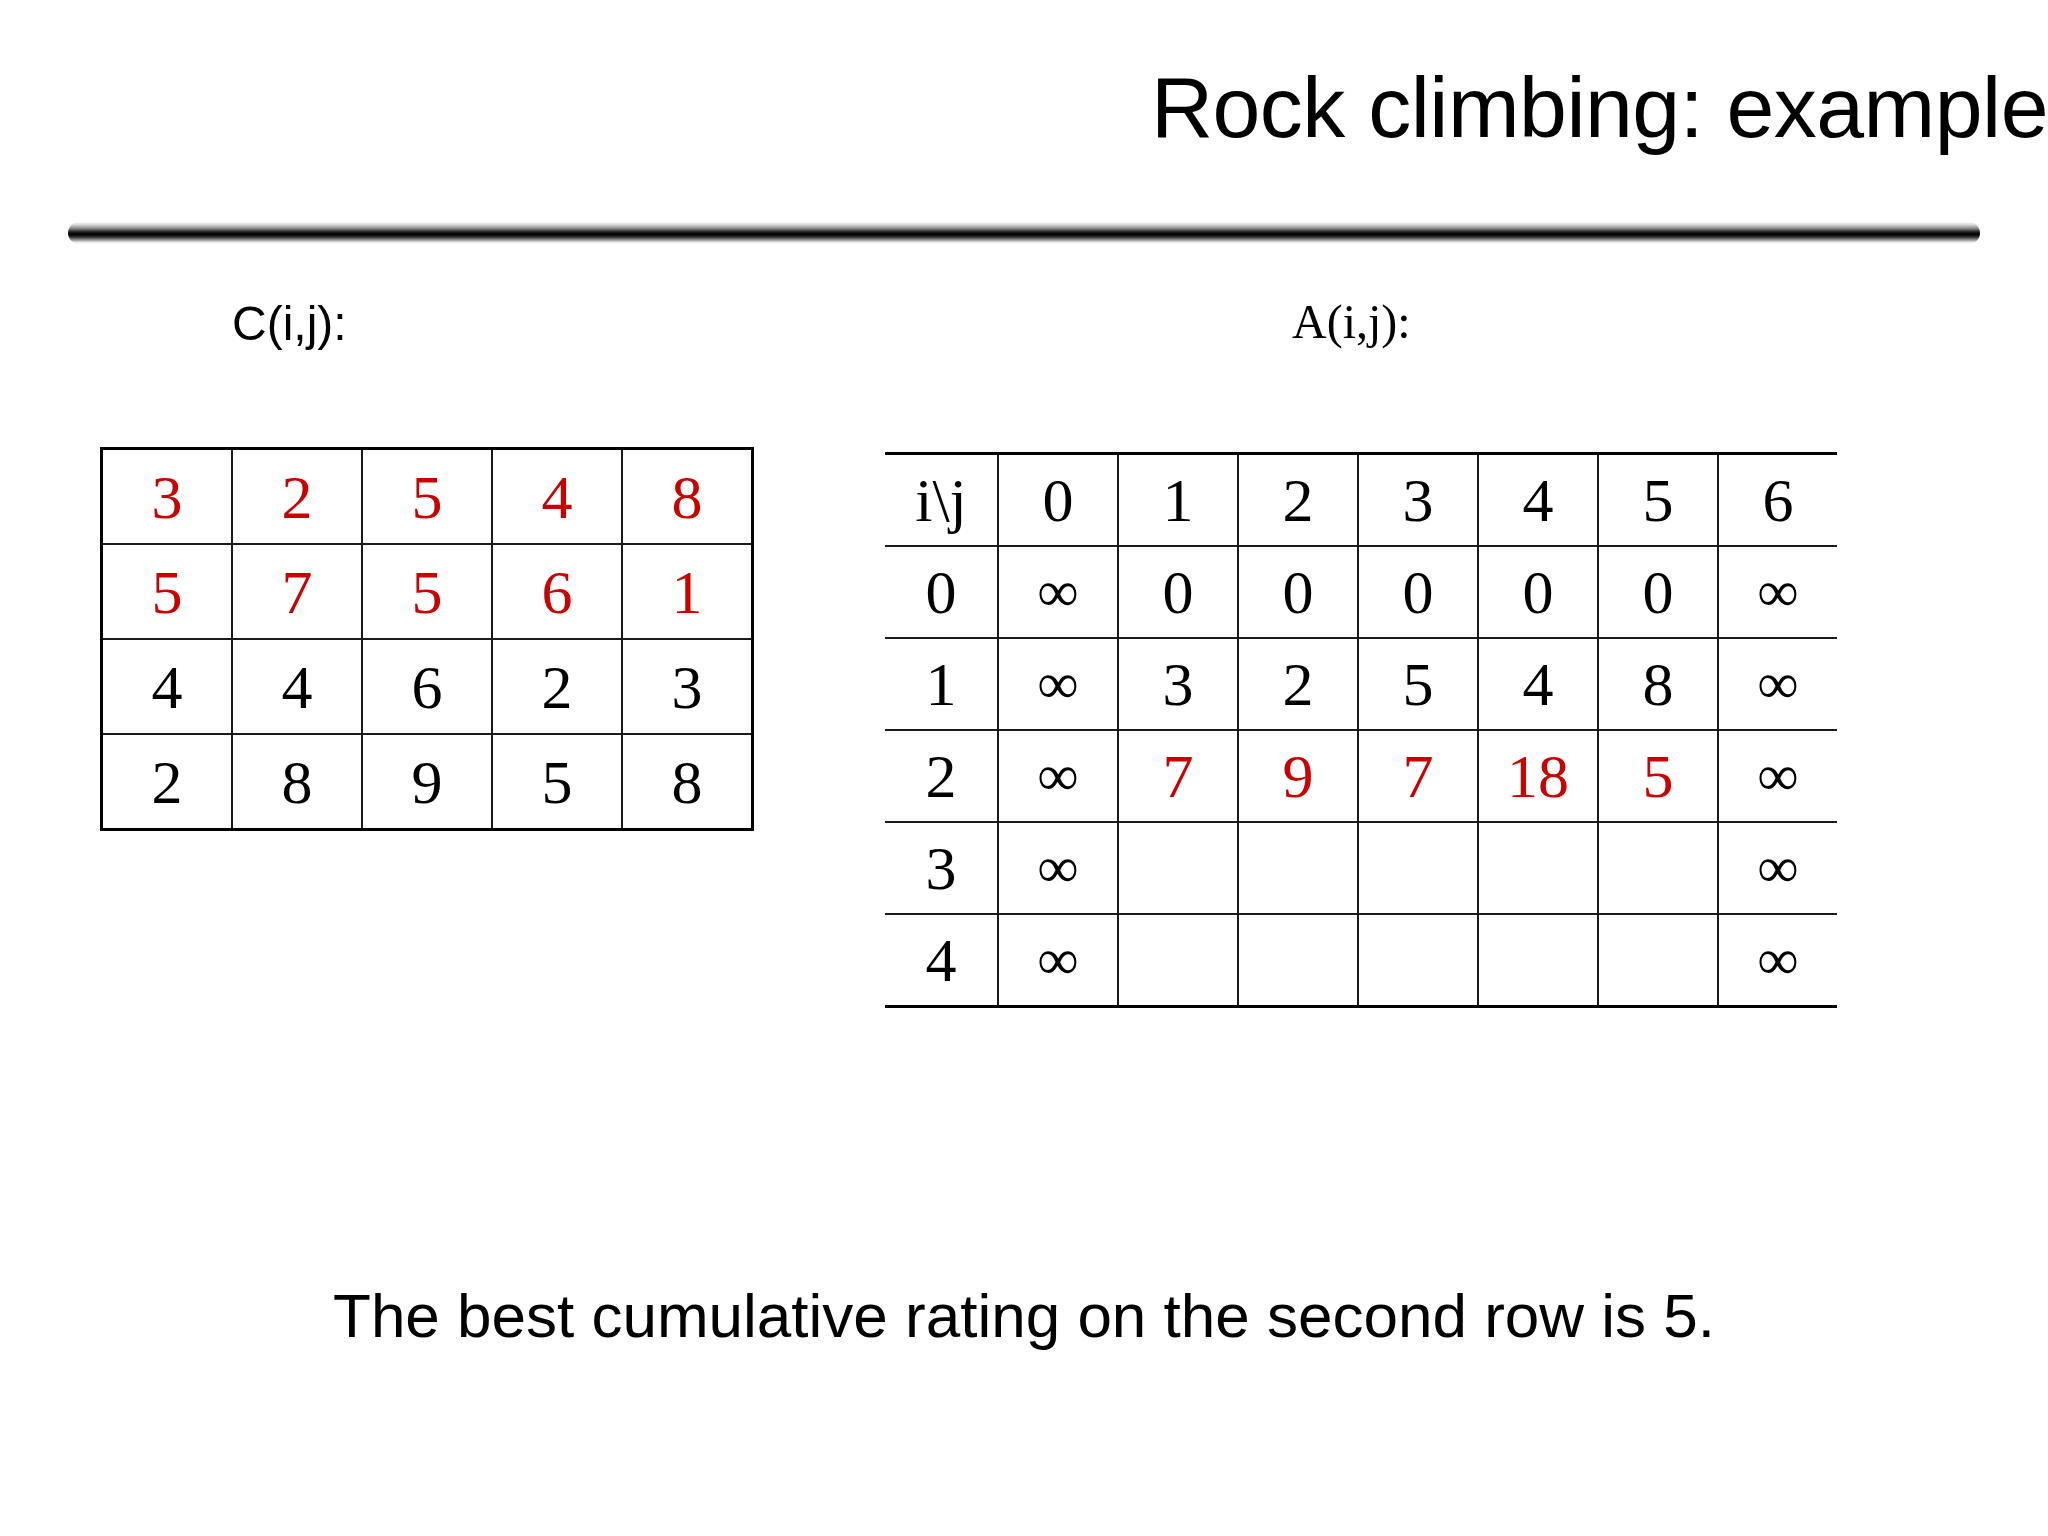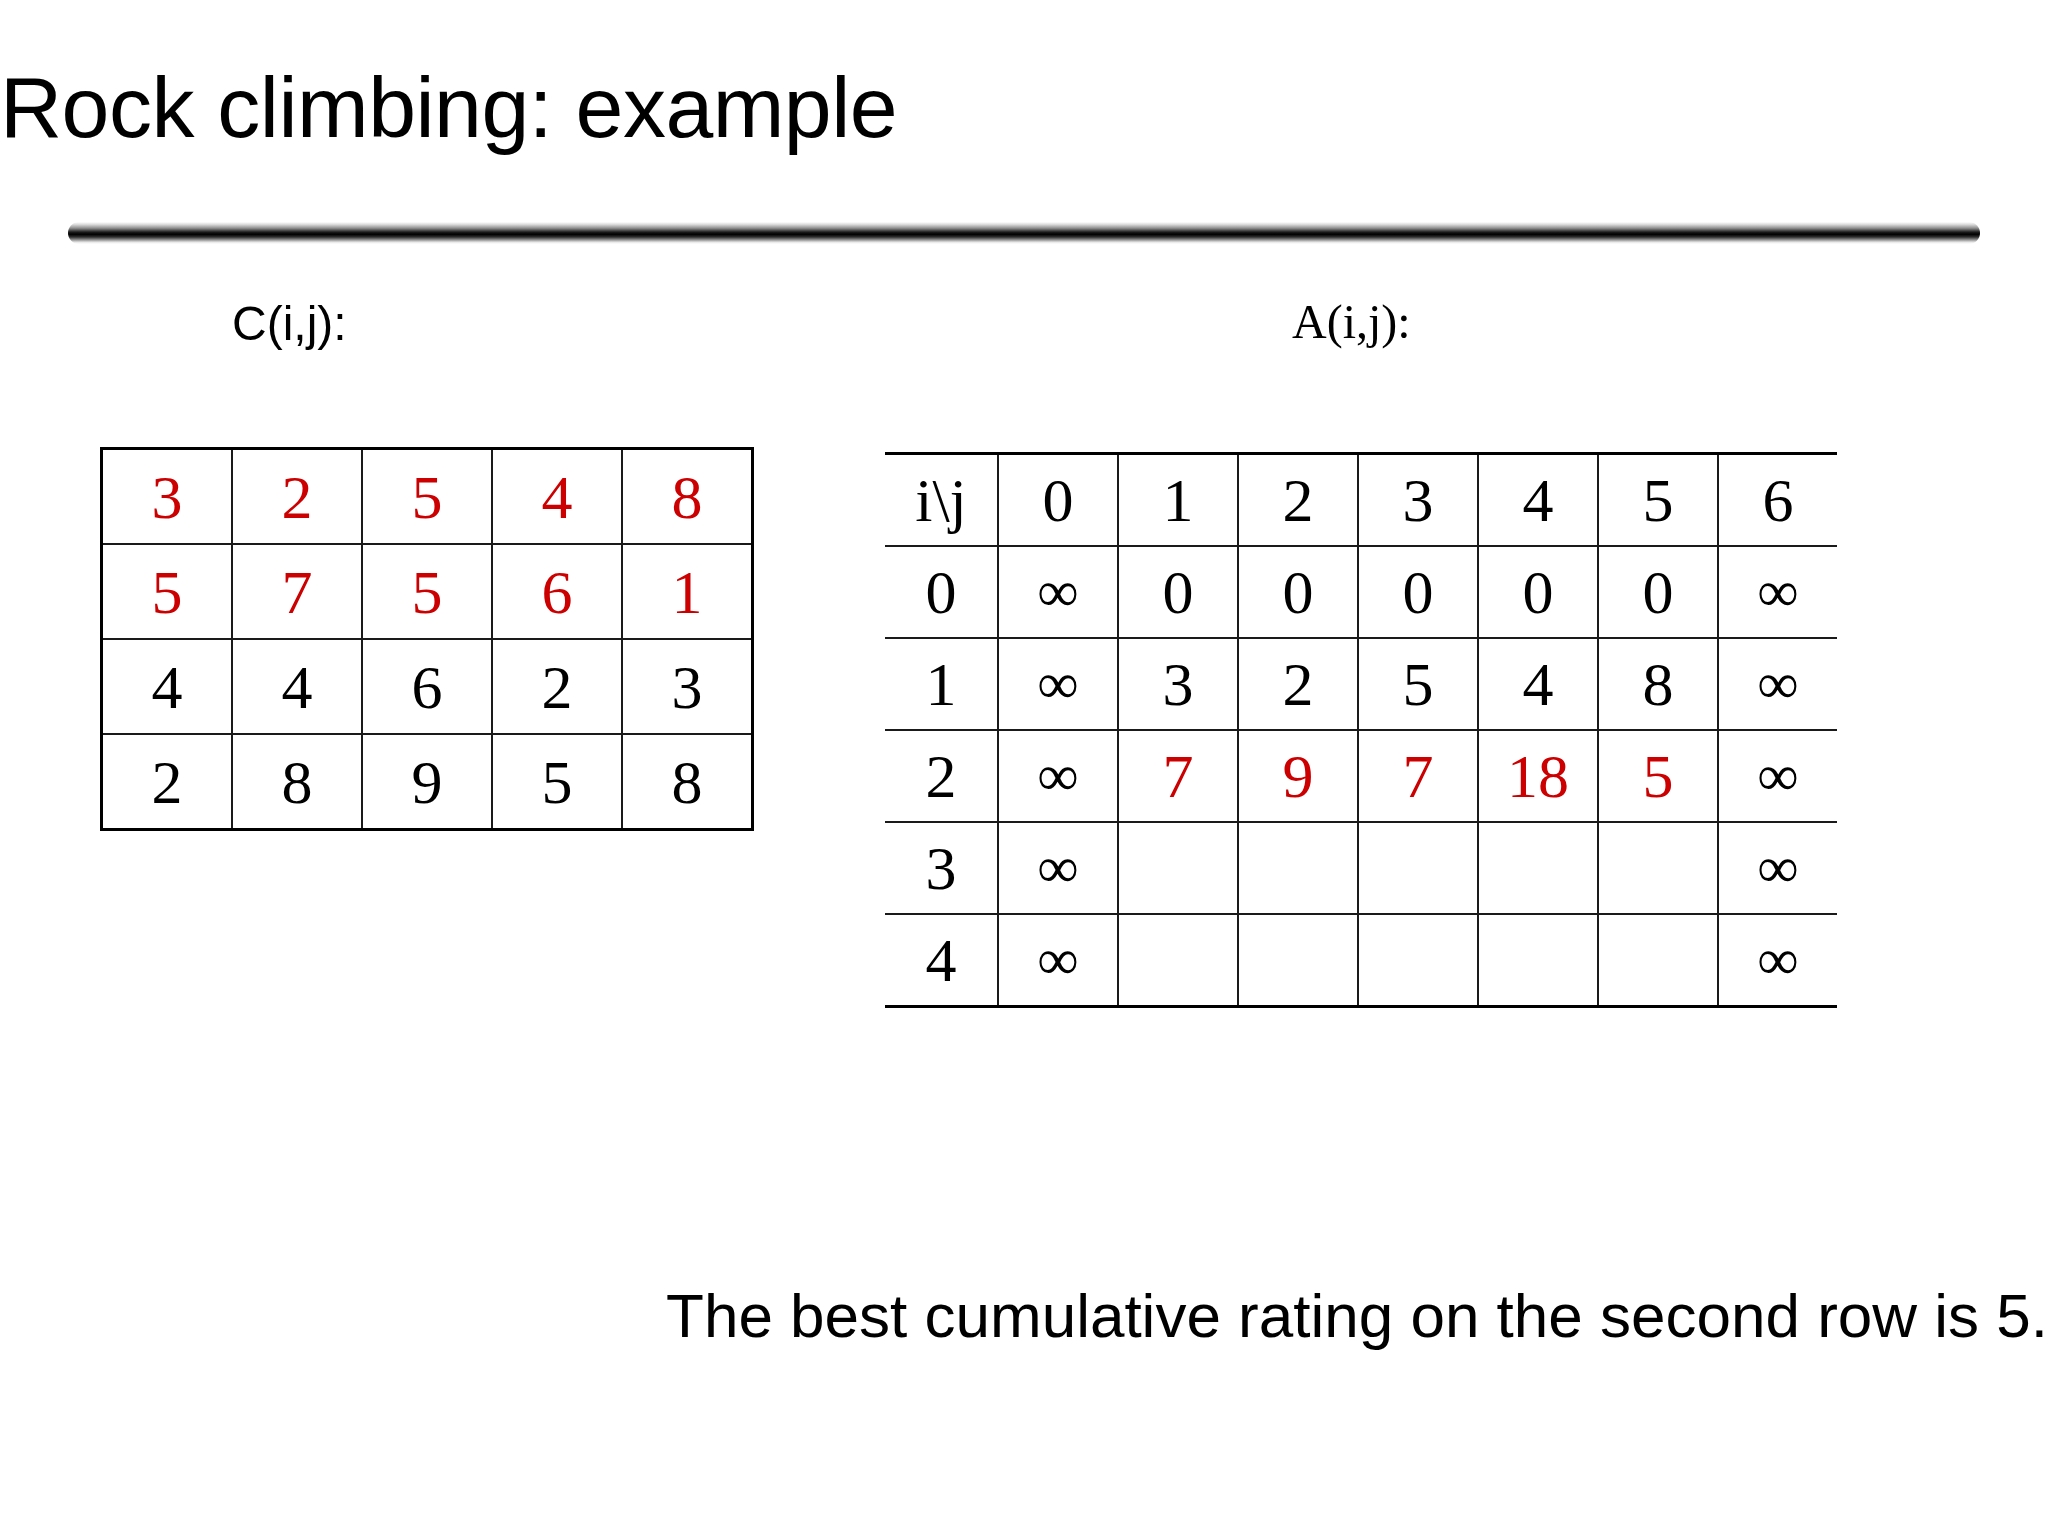--- a/index.html
+++ b/index.html
@@ -15,21 +15,21 @@
     font-family: "Liberation Sans", sans-serif;
     color: #000000;
   }
 
   
   #slide-title {
     position: absolute;
     left: 0;
     top: 62px;
     width: 2048px;
-    text-align: left;
+    text-align: right;
     font-family: "Liberation Sans", sans-serif;
     font-size: 86px;
     line-height: 1.05;
     font-weight: 400;
     letter-spacing: -0.5px;
     color: #000000;
     white-space: nowrap;
   }
 
   
@@ -137,21 +137,21 @@
     font-family: "Liberation Serif", serif;
     font-size: 58px;
   }
 
   
   #caption {
     position: absolute;
     left: 0;
     top: 1282px;
     width: 2048px;
-    text-align: right;
+    text-align: center;
     font-family: "Liberation Sans", sans-serif;
     font-size: 62px;
     line-height: 1.1;
     color: #000000;
     white-space: nowrap;
   }
 </style>
 </head>
 <body>
 

